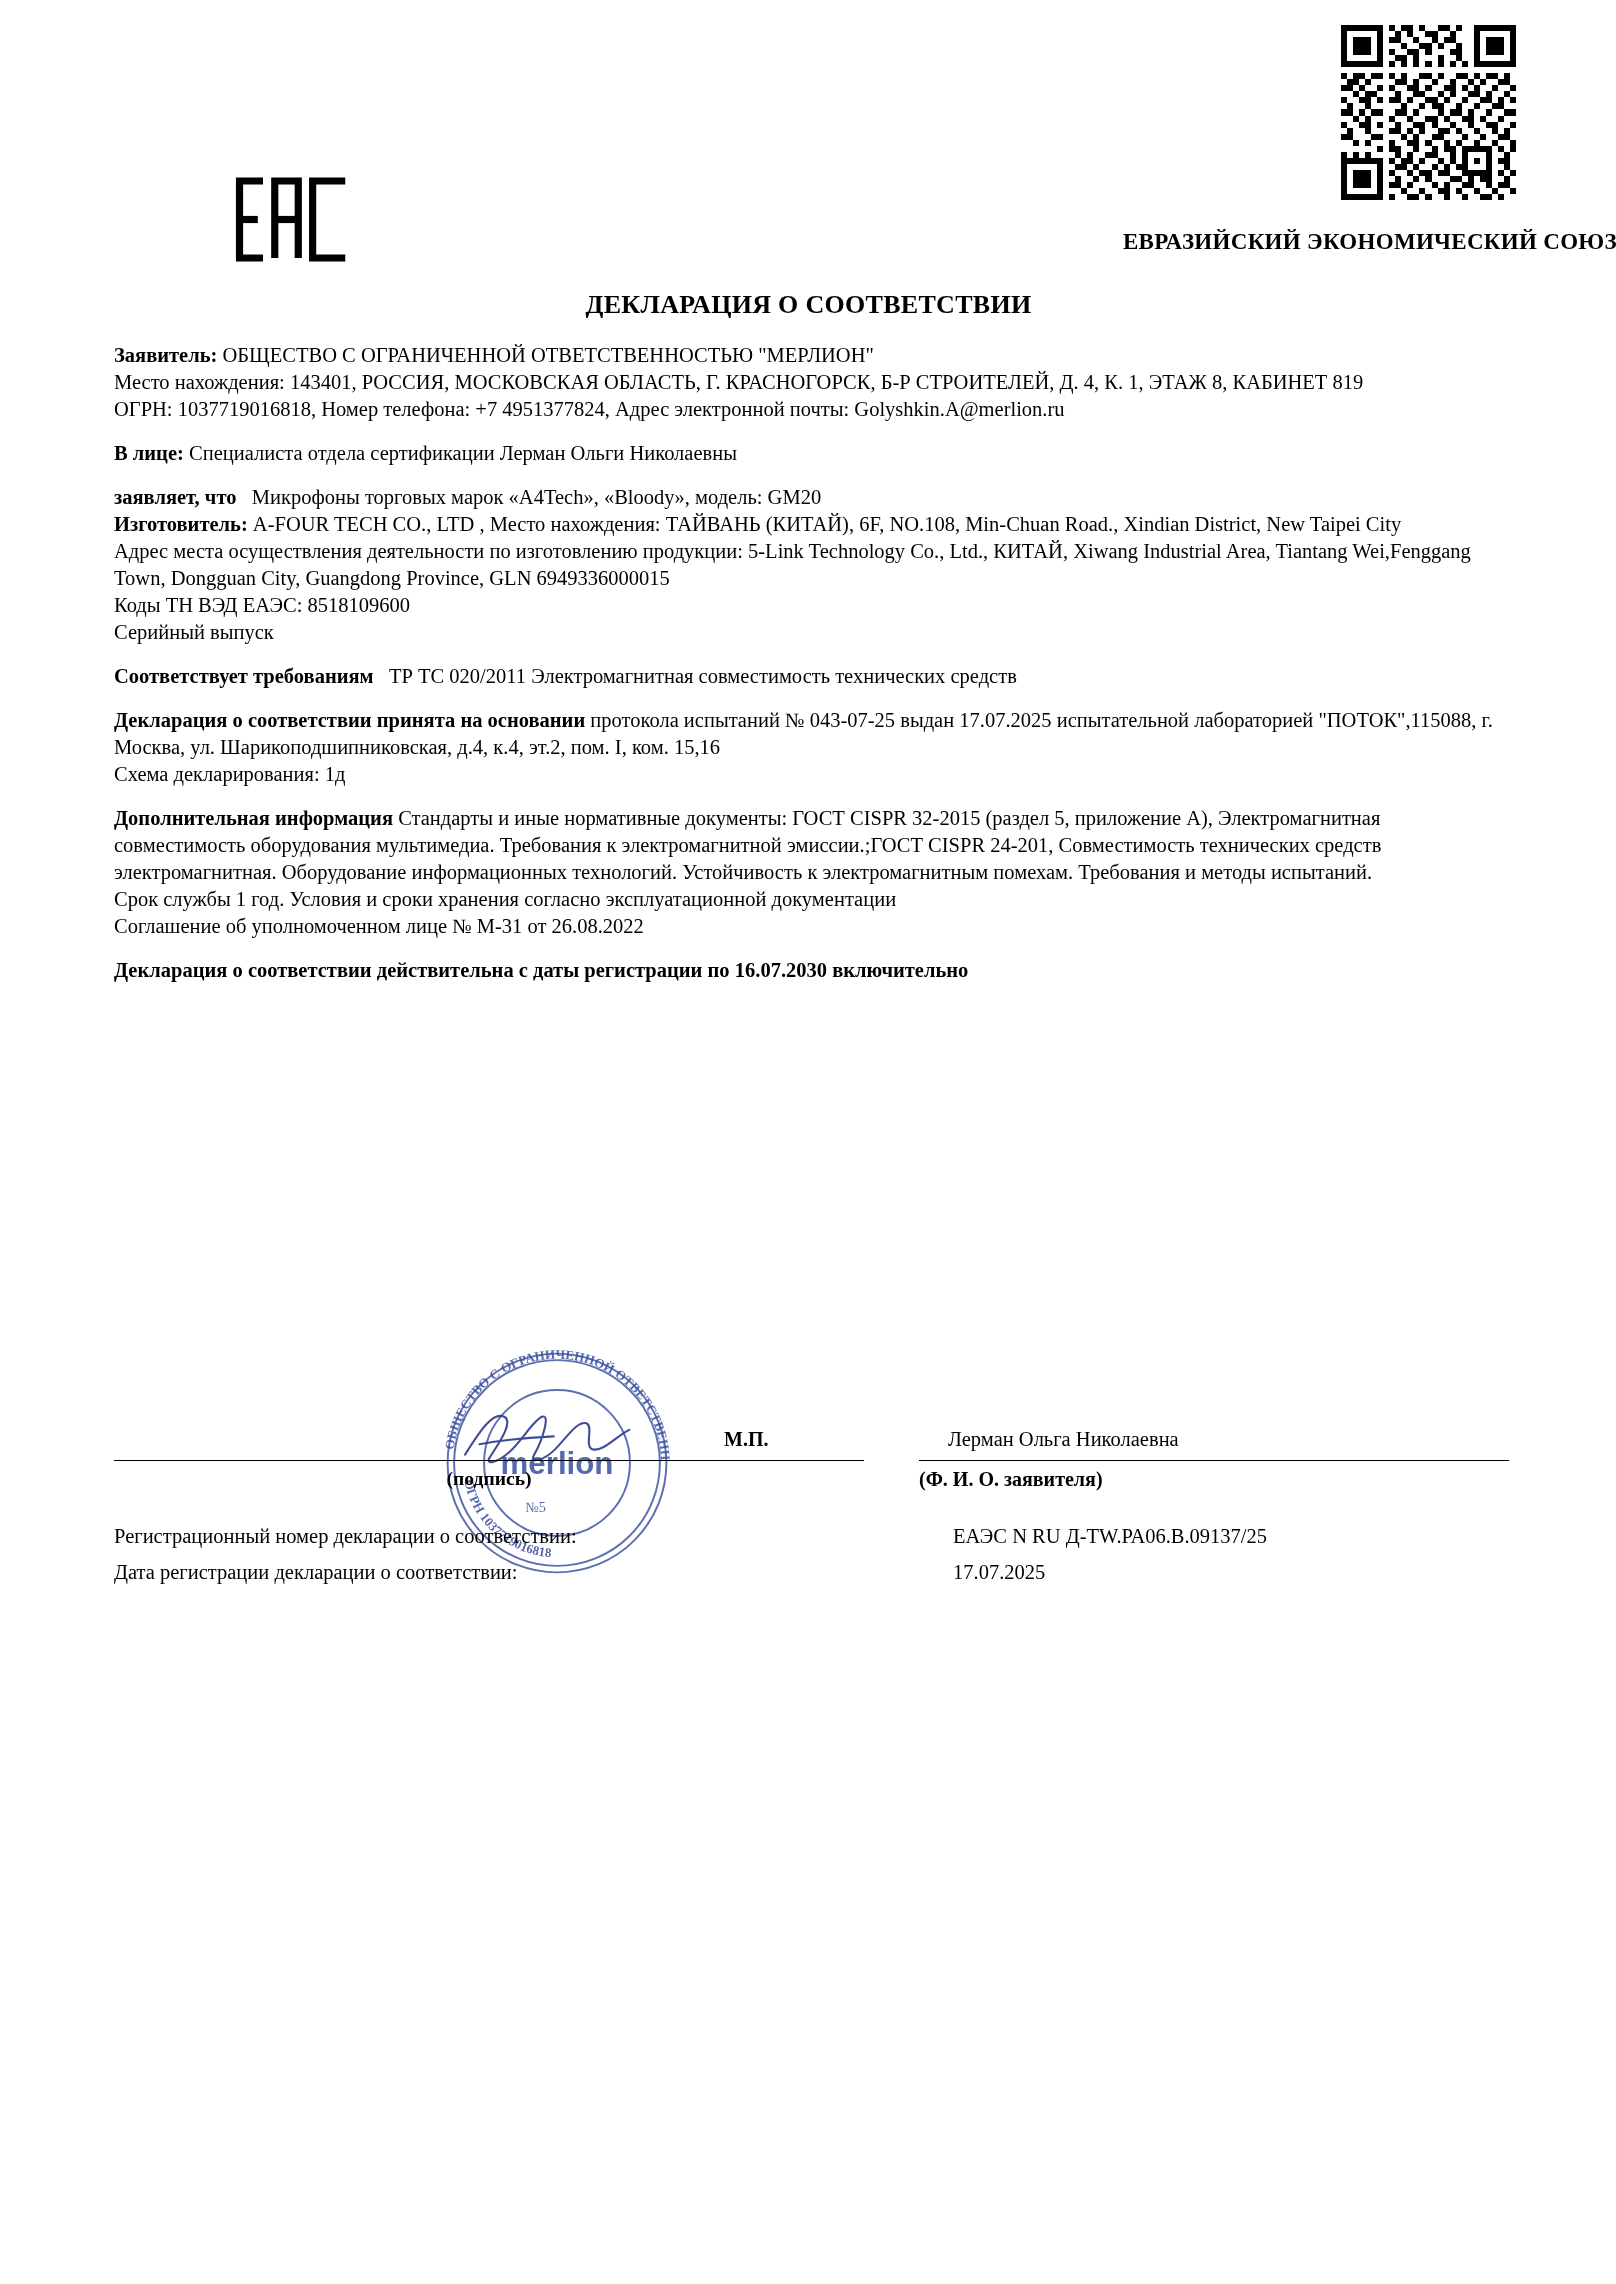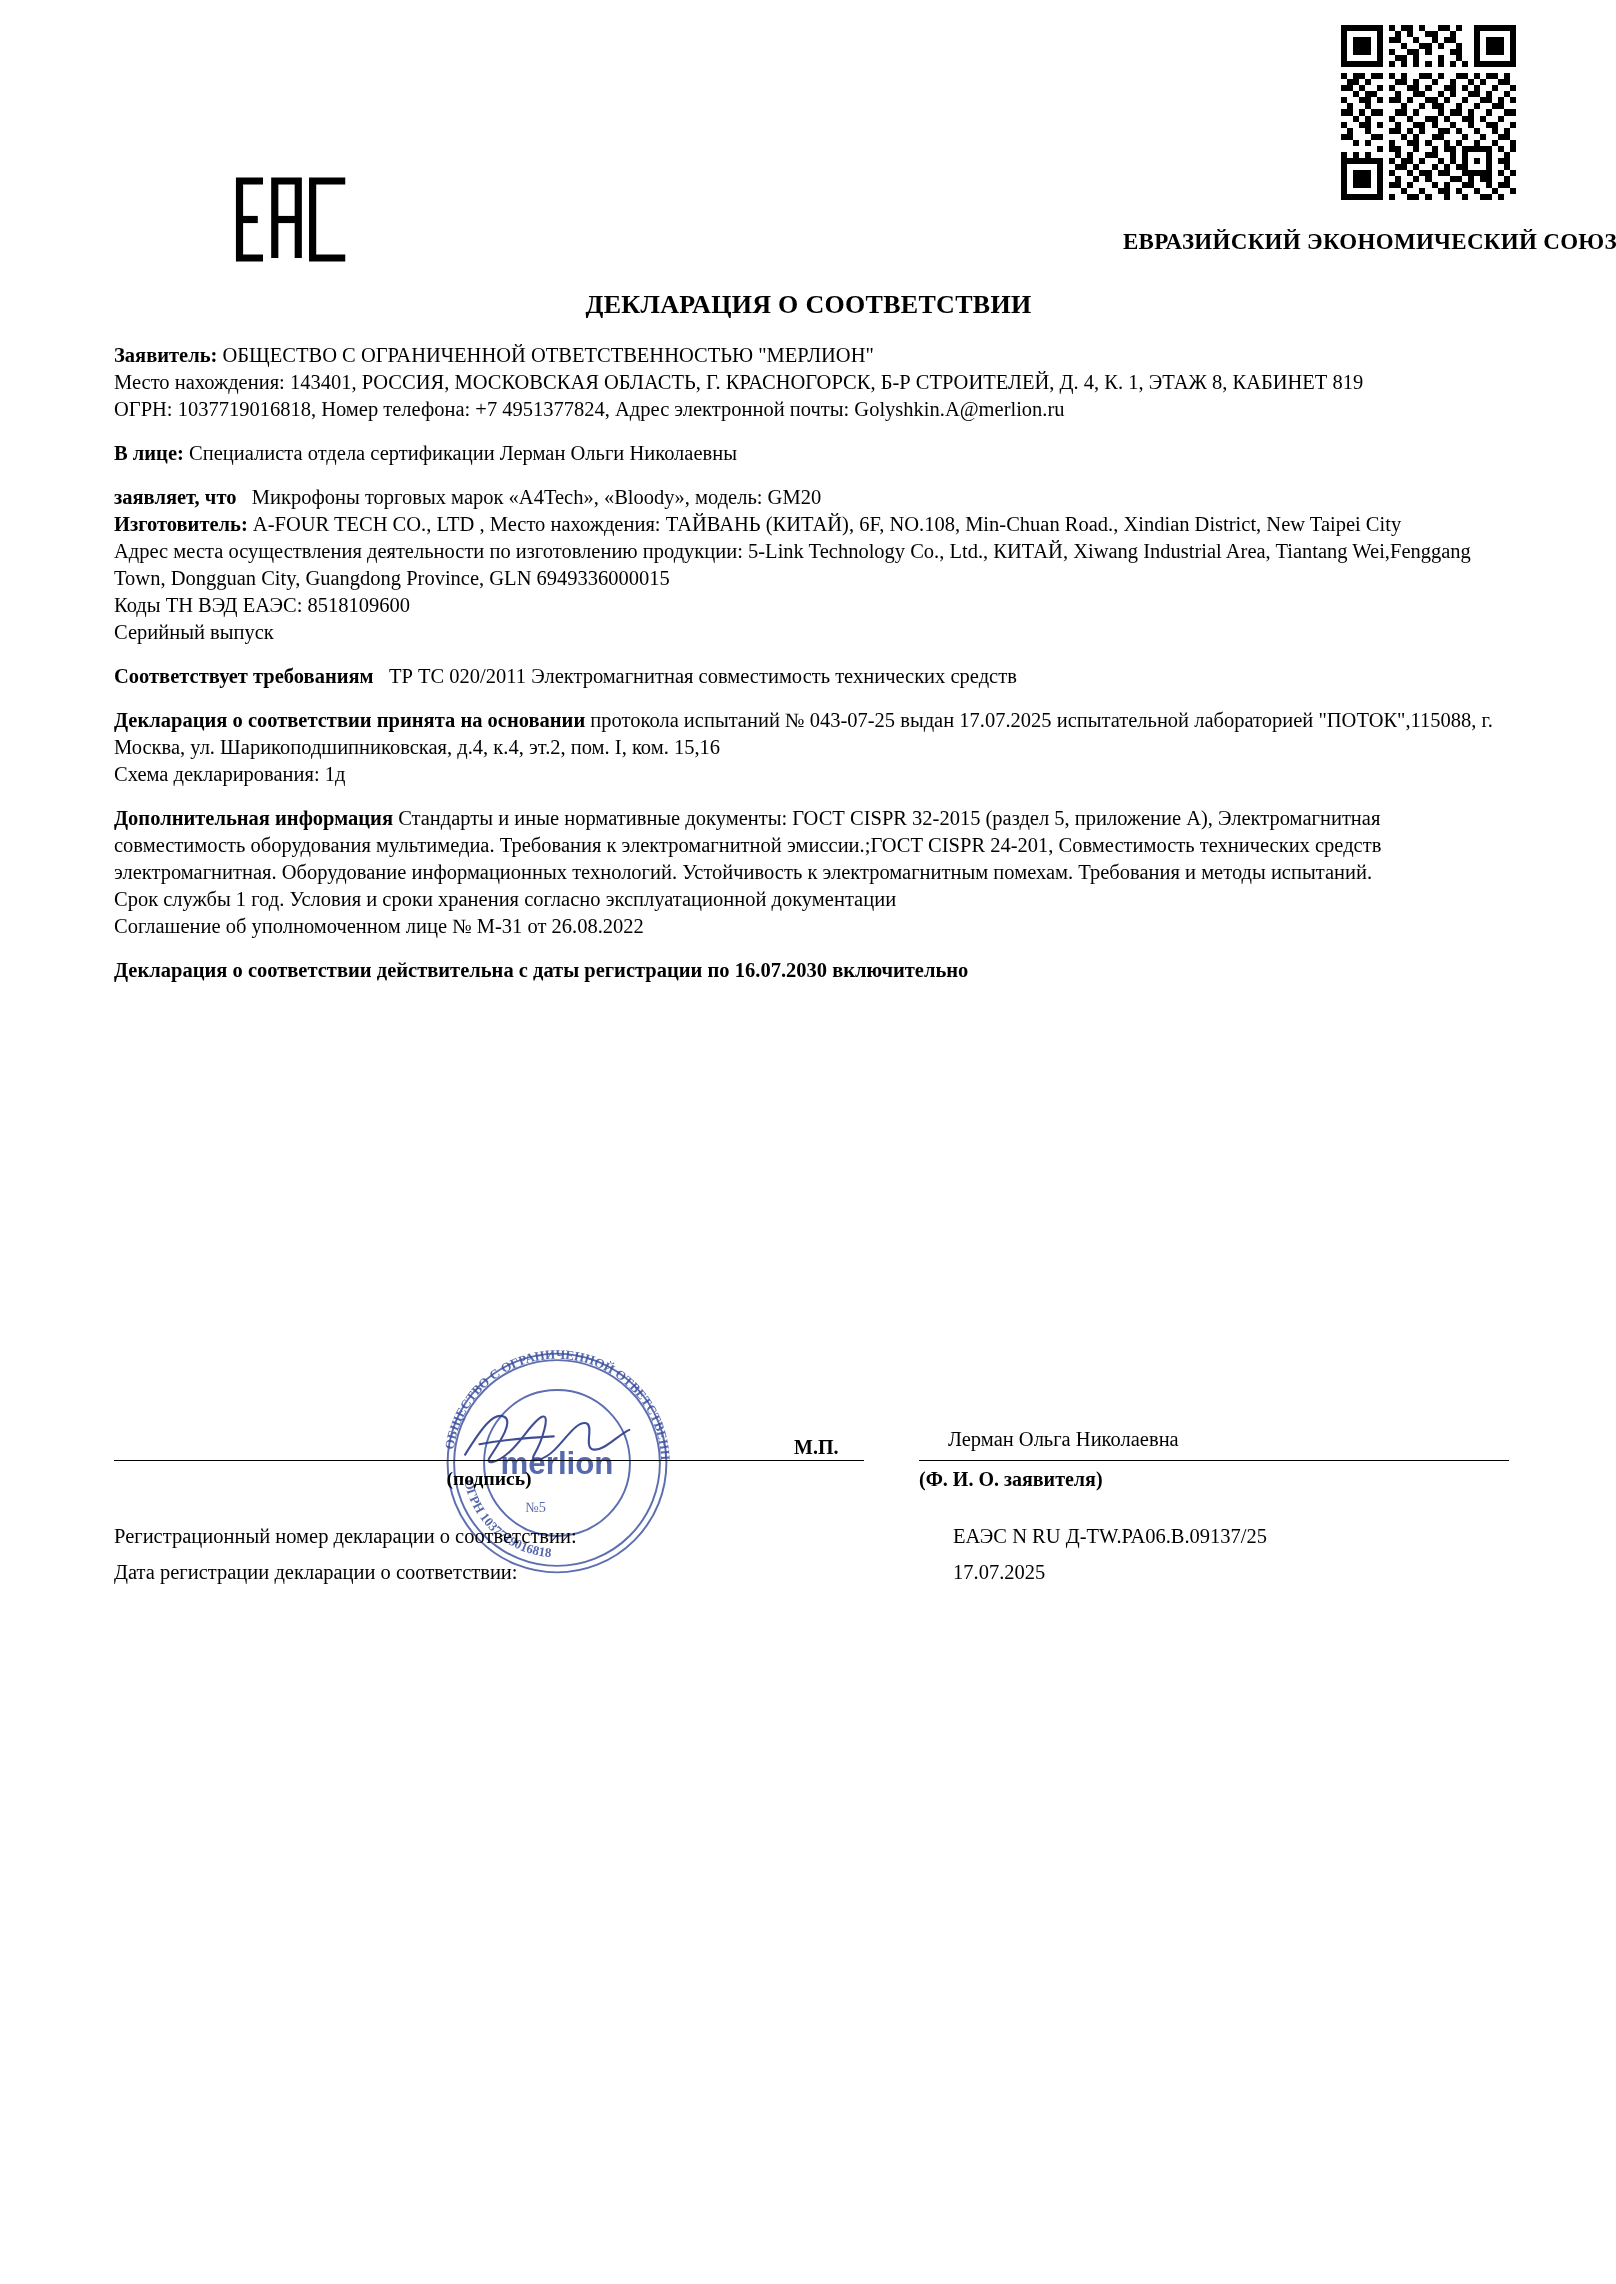--- a/index.html
+++ b/index.html
@@ -96,25 +96,24 @@
   }
   .sig-line-right {
     position: absolute;
     left: 919px;
     top: 1460px;
     width: 590px;
     border-bottom: 1.6px solid #000;
   }
   .mp {
     position: absolute;
-    left: 794px;
+    left: 724px;
     top: 1428px;
     font-size: 20px;
     font-weight: bold;
-    margin-top: 8px;
   }
   .signer-name {
     position: absolute;
     left: 948px;
     top: 1428px;
     font-size: 20.5px;
   }
   .sig-caption-left {
     position: absolute;
     left: 114px;

